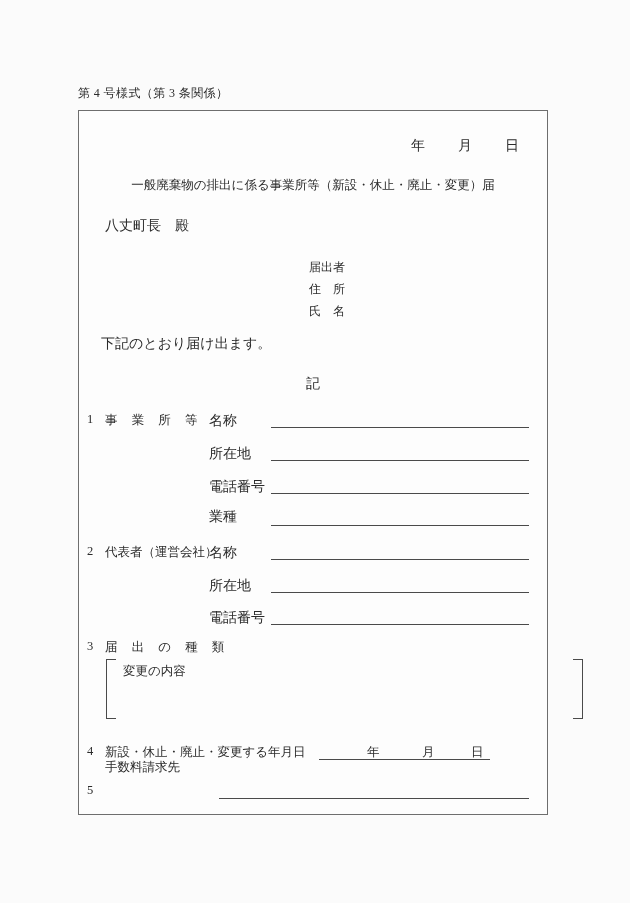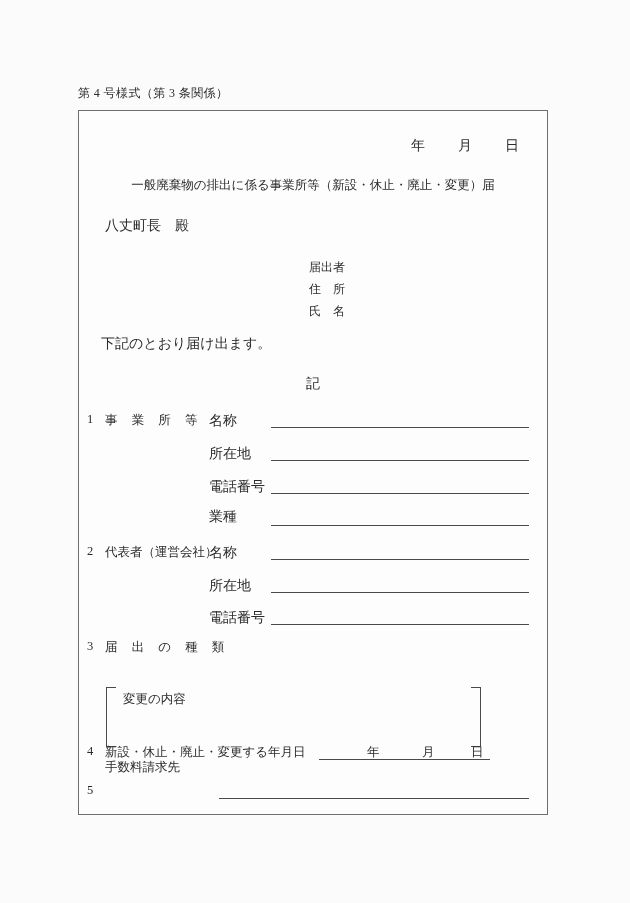--- a/index.html
+++ b/index.html
@@ -113,22 +113,22 @@
     position: absolute;
     font-size: 12.5px;
     left: 130px;
     white-space: nowrap;
   }
   .choices span.dot { padding: 0 13px; }
   
   .bracket-box {
     position: absolute;
     left: 27px;
-    top: 576px;
-    width: 375px;
+    top: 548px;
+    width: 477px;
     height: 58px;
   }
   .bracket-box::before,
   .bracket-box::after {
     content: "";
     position: absolute;
     top: 0;
     width: 9px;
     height: 100%;
     border-top: 1px solid #4a4a4a;

